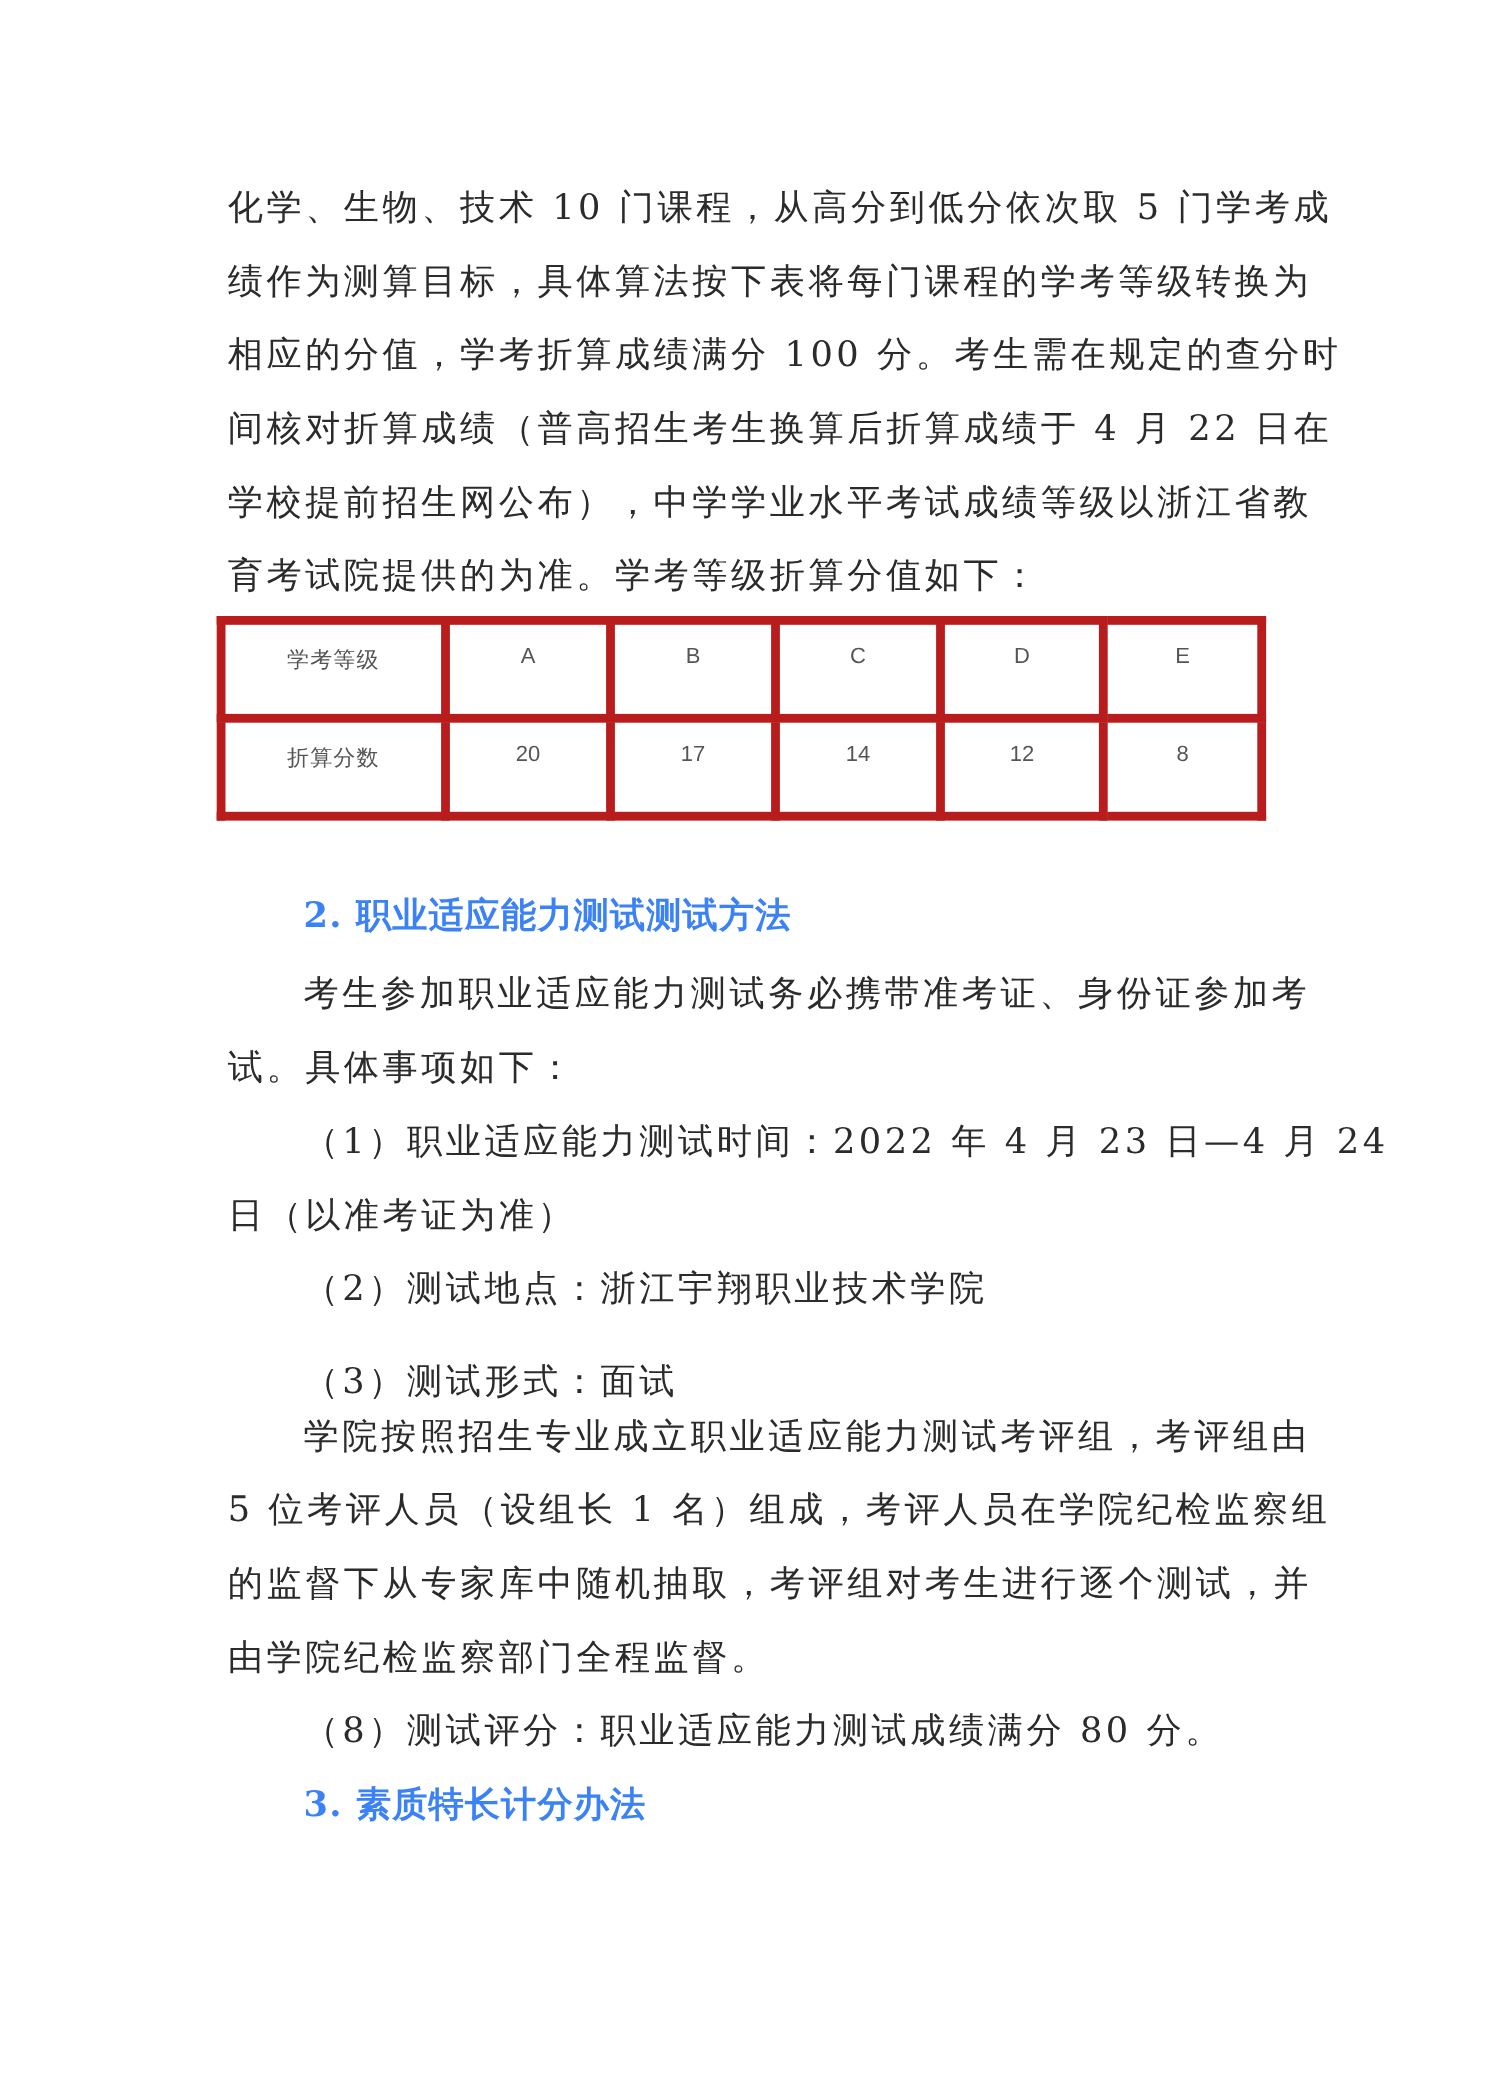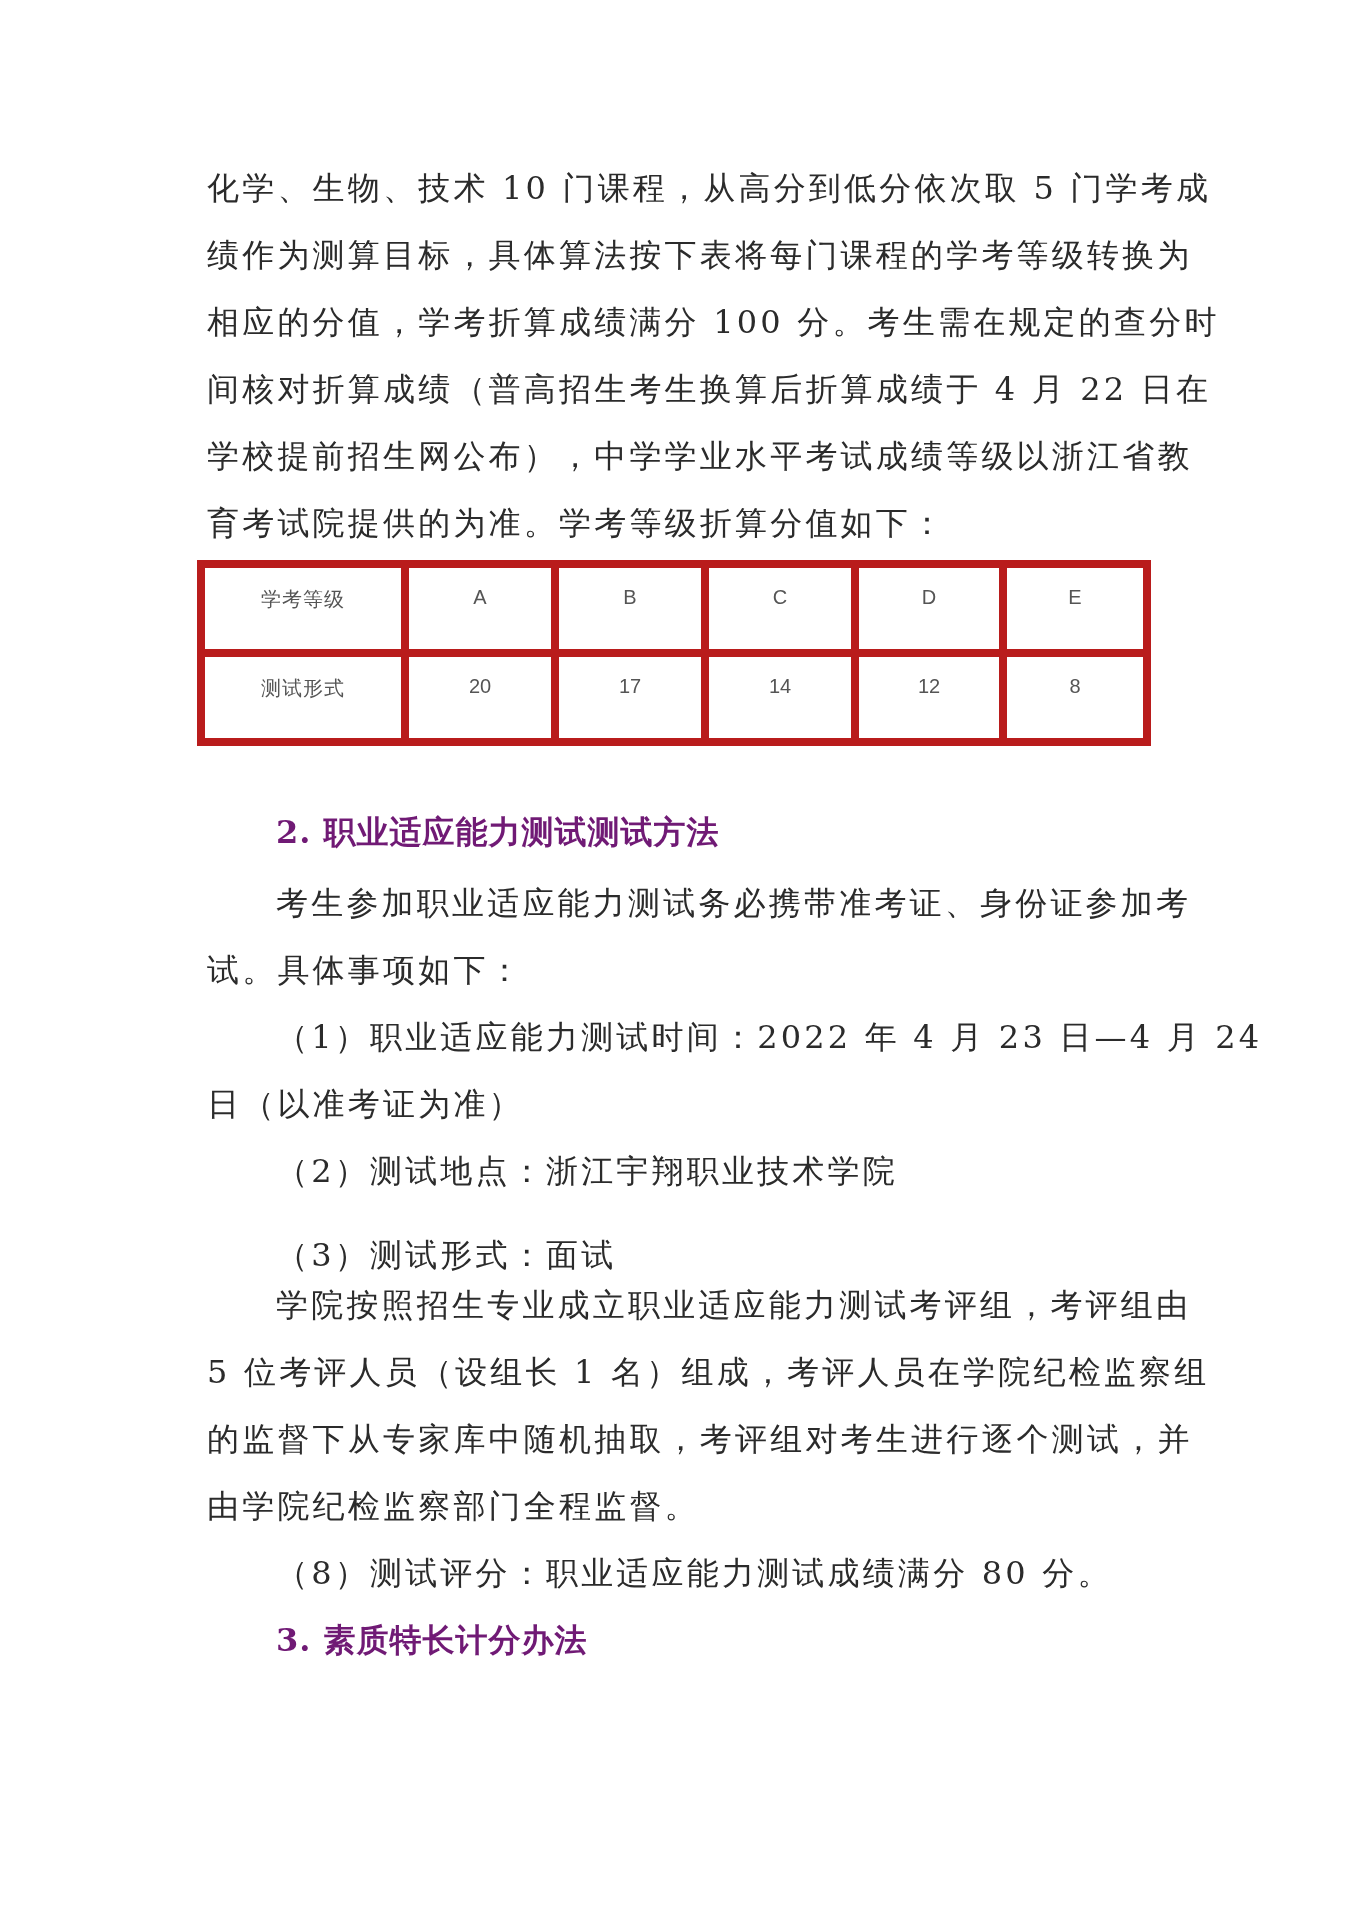--- a/index.html
+++ b/index.html
@@ -33,21 +33,21 @@
     }
     .line.indent { left: 276px; }
     .heading {
       position: absolute;
       left: 276px;
       font-size: 32px;
       line-height: 40px;
       font-weight: bold;
       white-space: nowrap;
       letter-spacing: 1px;
-      color: #701a75;
+      color: #3b82f6;
     }
     .score-table {
       position: absolute;
       left: 197px;
       top: 560px;
       width: 946px;
       height: 165px;
       border-collapse: collapse;
       table-layout: fixed;
       font-family: "Liberation Sans", "DejaVu Sans", sans-serif;
@@ -89,21 +89,21 @@
     <tbody>
         <tr>
       <td class="label-cell">学考等级</td>
       <td>A</td>
       <td>B</td>
       <td>C</td>
       <td>D</td>
       <td>E</td>
     </tr>
     <tr>
-      <td class="label-cell">测试形式</td>
+      <td class="label-cell">折算分数</td>
       <td>20</td>
       <td>17</td>
       <td>14</td>
       <td>12</td>
       <td>8</td>
     </tr>
   </tbody>
     </table>
 
   <div class="heading" style="top:812px;">2. 职业适应能力测试测试方法</div>

